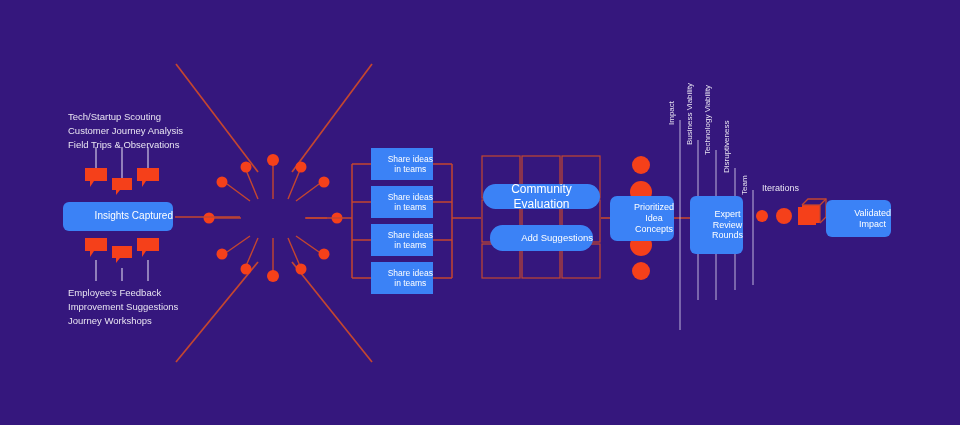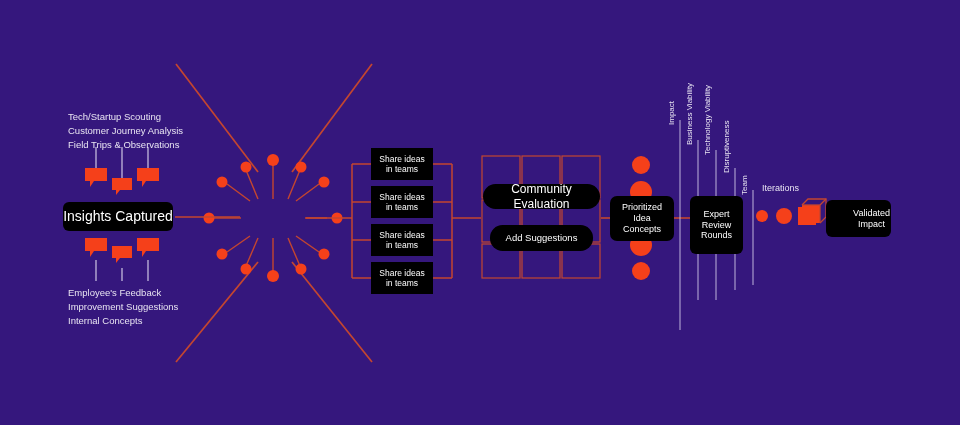--- a/index.html
+++ b/index.html
@@ -8,32 +8,32 @@
     background:#35177D;
     font-family:"Liberation Sans", sans-serif;
     overflow:hidden;
   }
   #stage{position:relative;width:960px;height:425px;}
   svg.layer{position:absolute;left:0;top:0;width:960px;height:425px;}
 
   
   .pill{
     position:absolute;
-    background:#000000;
+    background:#3b82f6;
     color:#FFFFFF;
-    display:flex;align-items:center;justify-content:center;
+    display:flex;align-items:center;justify-content:flex-end;
     text-align:center;
     line-height:1.22;
     box-sizing:border-box;
   }
   .pill.rounded{border-radius:7px;}
   .pill.square{border-radius:0;}
 
   #insights-captured{left:63px;top:202px;width:110px;height:29px;
-     border-radius:6px;font-size:14px;}
+     border-radius:6px;font-size:10px;}
   #create-challenge{left:241px;top:199px;width:64px;height:39px;
      border-radius:6px;font-size:9.5px;}
   .share-box{width:62px;height:32px;font-size:8.5px;left:371px;}
   #share-0{top:148px;}
   #share-1{top:186px;}
   #share-2{top:224px;}
   #share-3{top:262px;}
   #community-evaluation{left:483px;top:184px;width:117px;height:25px;
      border-radius:12.5px;font-size:12px;}
   #add-suggestions{left:490px;top:225px;width:103px;height:26px;
@@ -195,21 +195,21 @@
       <path d="M137 238 h22 v13 h-13 l-4 6 v-6 h-5 z"></path>
     </g>
   </svg>
 
   <div class="txt src-top" style="top:111px;">Tech/Startup Scouting</div>
   <div class="txt src-top" style="top:125px;">Customer Journey Analysis</div>
   <div class="txt src-top" style="top:139px;">Field Trips &amp; Observations</div>
 
   <div class="txt src-bot" style="top:287px;">Employee's Feedback</div>
   <div class="txt src-bot" style="top:301px;">Improvement Suggestions</div>
-  <div class="txt src-bot" style="top:315px;">Internal Concepts</div>
+  <div class="txt src-bot" style="top:315px;">Journey Workshops</div>
 
   <div class="pill rounded" id="insights-captured">
     <span>Insights Captured</span>
   </div>
 
 
   <div class="pill square share-box" id="share-0">
     <span style="display:block">
       <span style="display:block">Share ideas</span>
       <span style="display:block">in teams</span>

